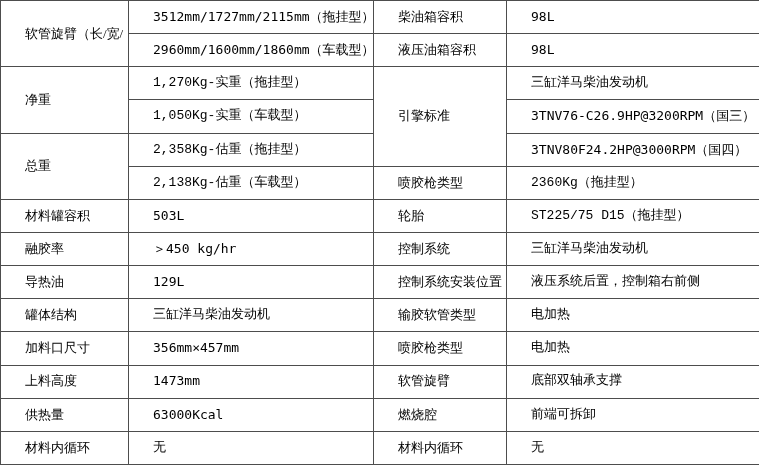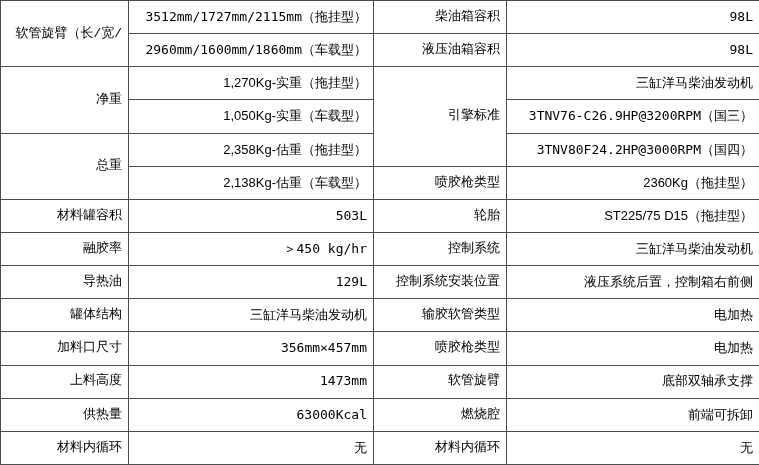--- a/index.html
+++ b/index.html
@@ -15,38 +15,37 @@
     overflow: hidden;
   }
   #spec-table {
     border-collapse: collapse;
     width: 759px;
     height: 465px;
     table-layout: fixed;
   }
   #spec-table td {
     border: 1px solid #4d4d4d;
-    padding: 2px 6px;
+    padding: 2px 24px;
     vertical-align: middle;
     font-size: 13px;
     line-height: 1.25;
     white-space: nowrap;
     overflow: hidden;
-    text-align: right;
   }
   td.label {
-    font-family: Liberation Mono, monospace;
+    font-family: Liberation Serif, serif;
     font-size: 13px;
   }
   td.value {
     font-family: "DejaVu Sans Mono", "DejaVu Sans", monospace;
     font-size: 12.5px;
   }
   td.value-cn {
-    font-family: Liberation Sans, sans-serif;
+    font-family: Liberation Mono, monospace;
     font-size: 13px;
     margin-left: 28px;
   }
   col.c1 { width: 128px; }
   col.c2 { width: 245px; }
   col.c3 { width: 133px; }
   col.c4 { width: 253px; }
 </style>
 </head>
 <body>

